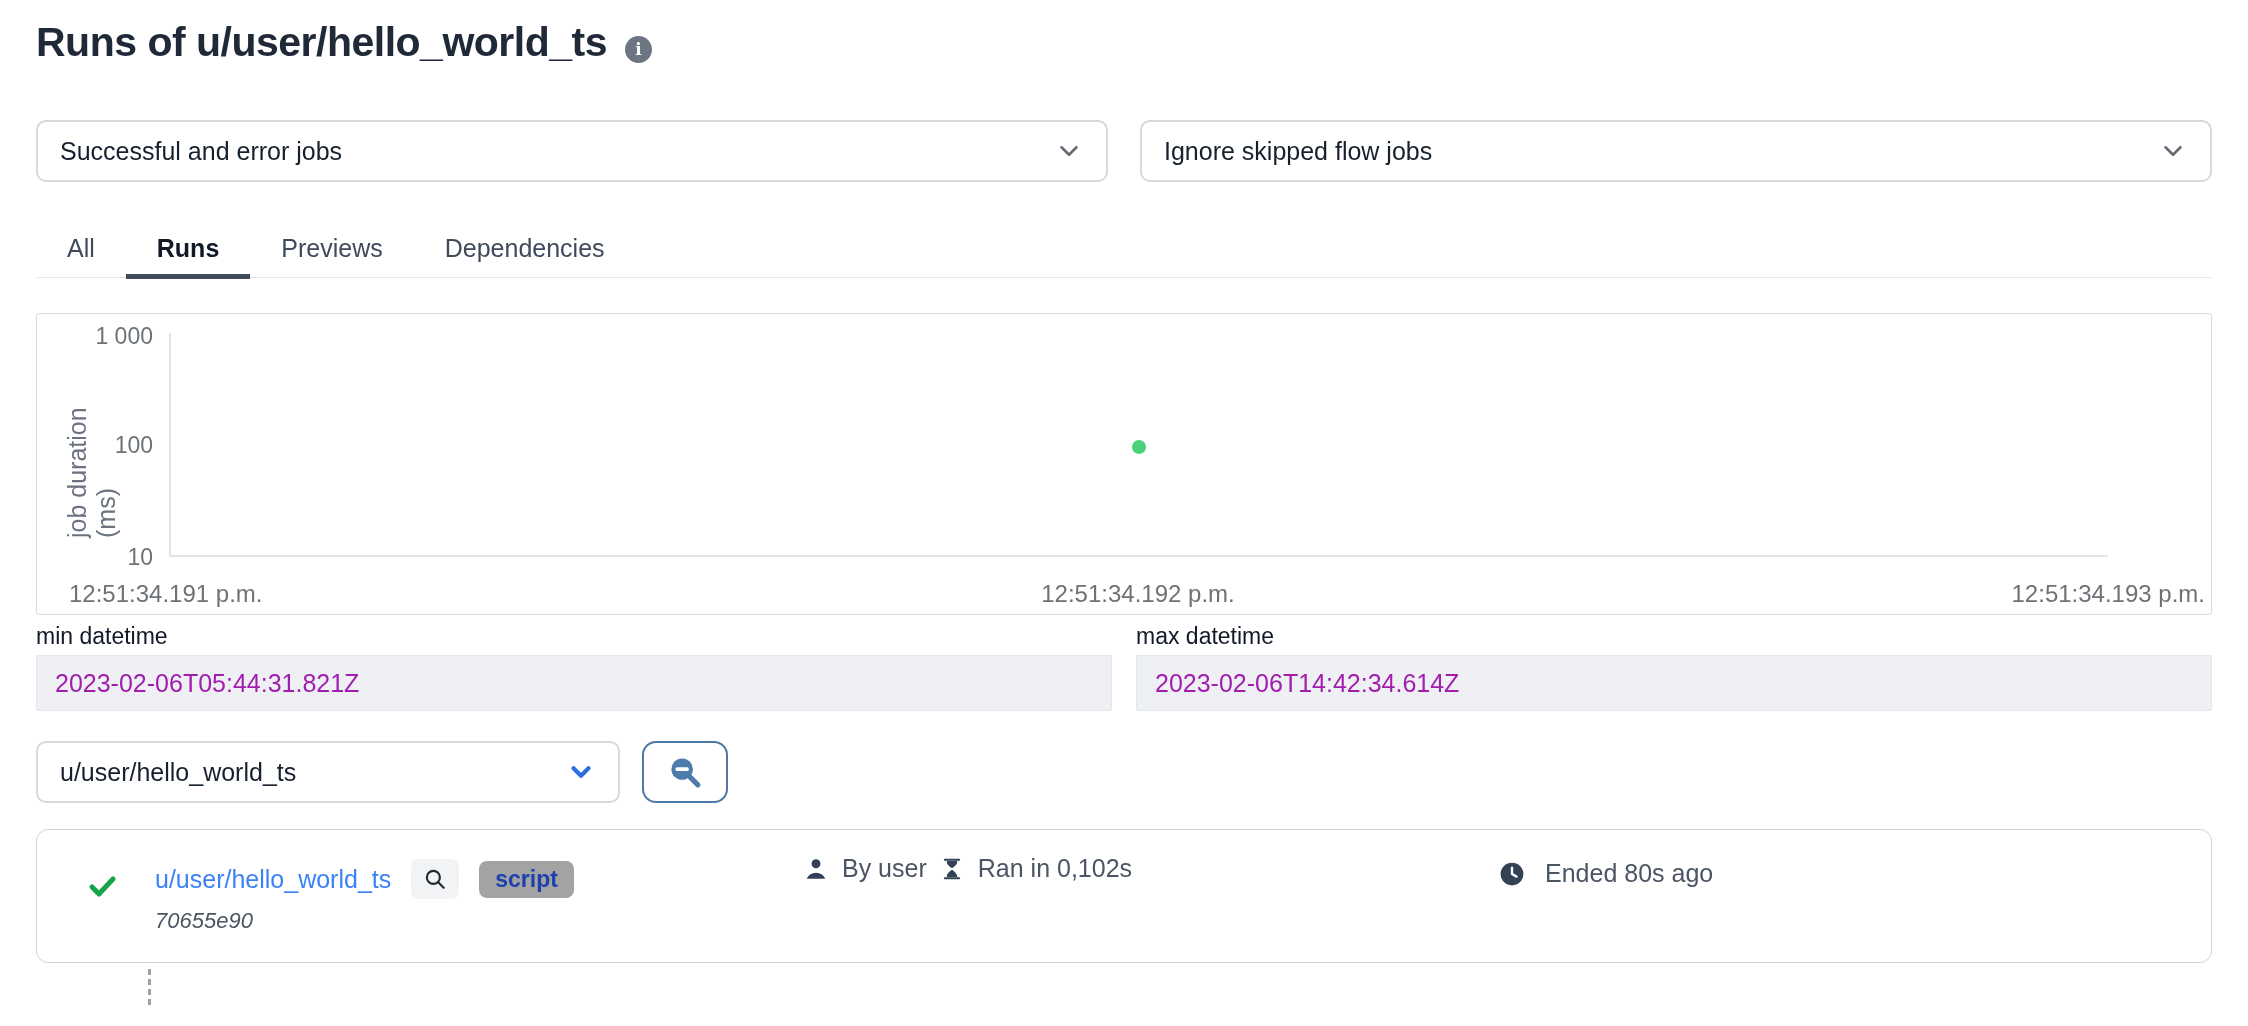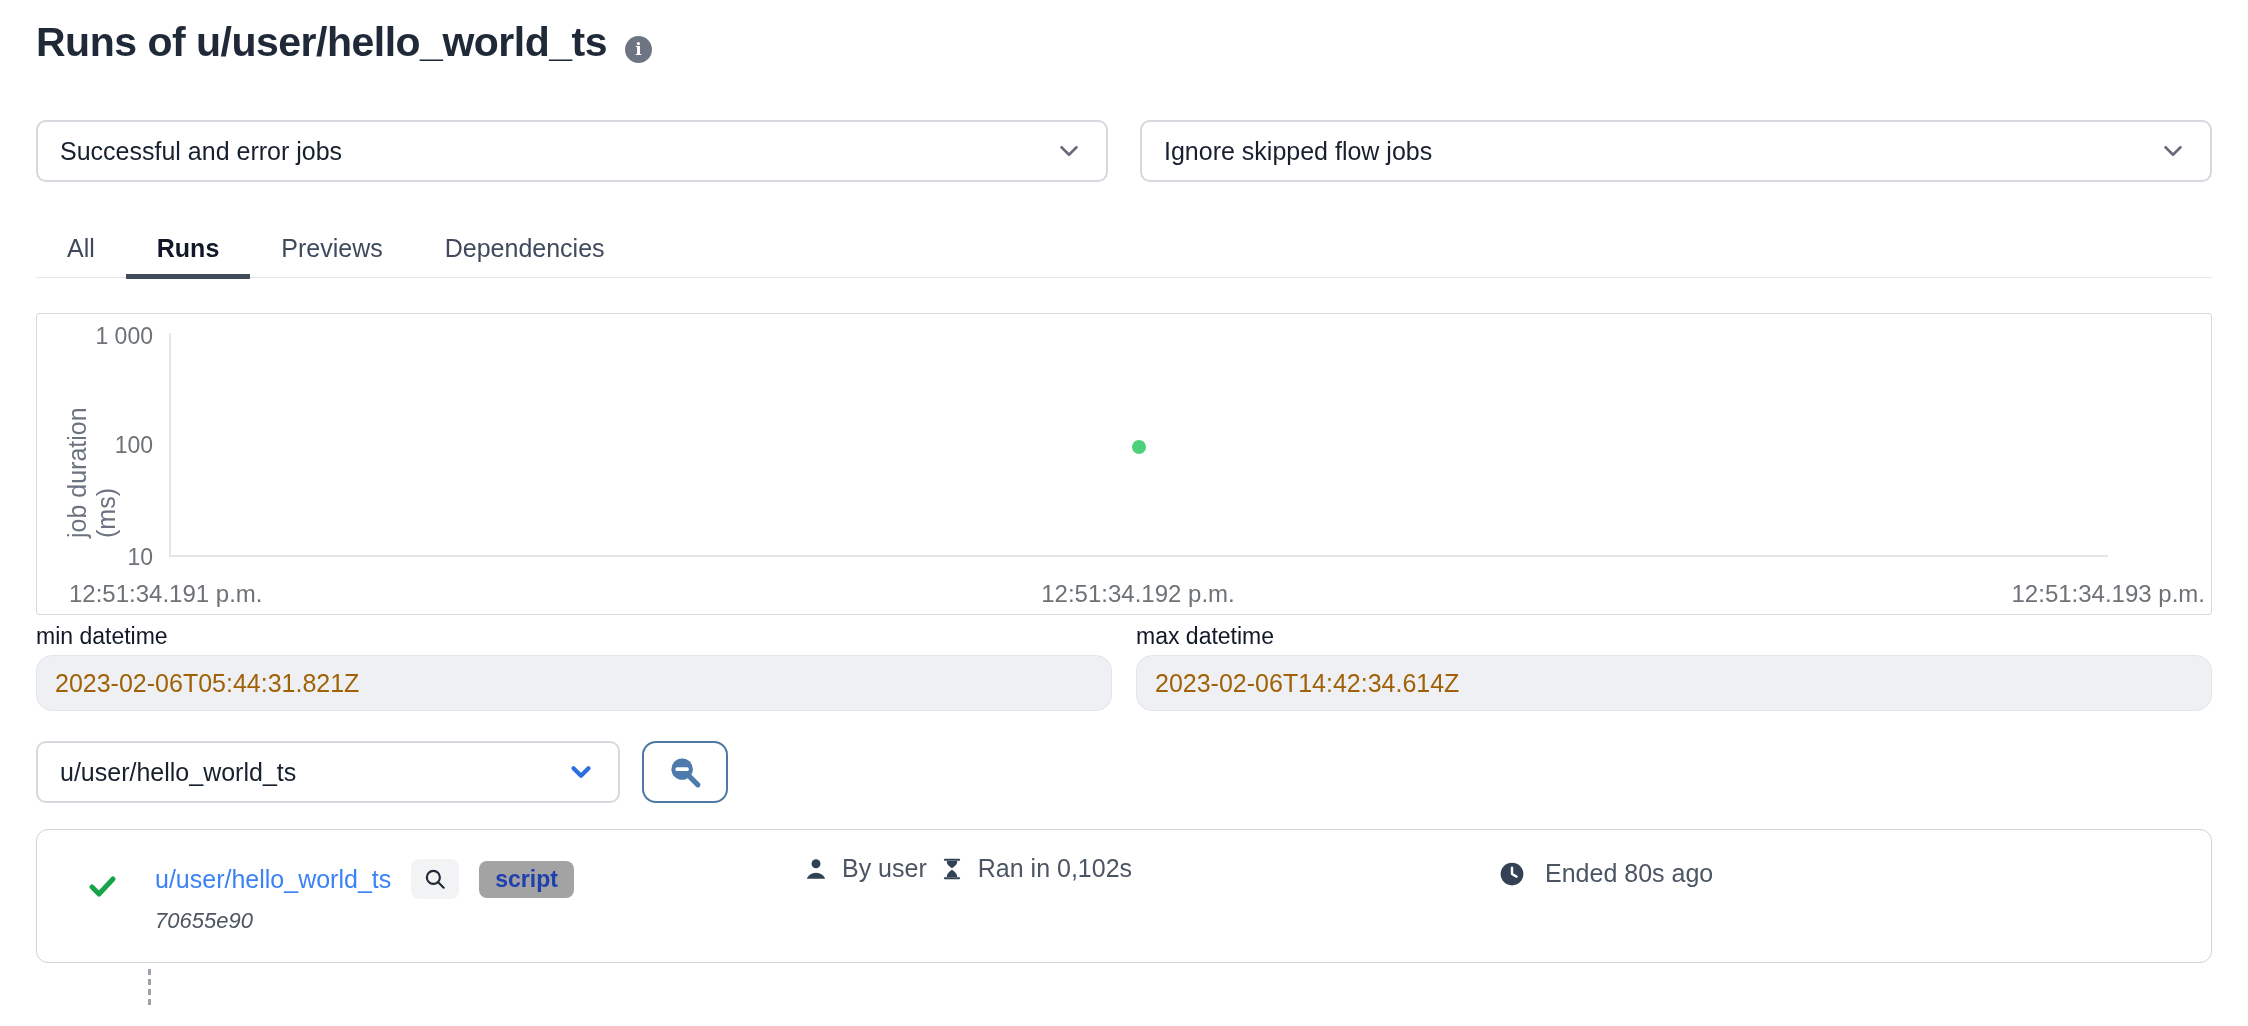--- a/index.html
+++ b/index.html
@@ -41,22 +41,22 @@
   .yt-0{top:9px;} .yt-1{top:118px;} .yt-2{top:230px;}
   .axis-v{position:absolute;left:132px;top:19px;width:2px;height:224px;background:#e3e5e9;}
   .axis-h{position:absolute;left:132px;top:241px;width:1939px;height:2px;background:#e3e5e9;}
   .dot{position:absolute;width:14px;height:14px;border-radius:50%;cursor:pointer;}
   .xtick{position:absolute;top:266px;font-size:24px;color:#6d7277;white-space:nowrap;}
   .xt-left{left:32px;} .xt-center{left:1101px;transform:translateX(-50%);} .xt-right{right:6px;}
   
   .dt-row{display:grid;grid-template-columns:1fr 1fr;gap:24px;margin-top:8px;}
   .dt-label{font-size:23px;color:#111827;margin-bottom:5px;}
   .dt-input{
-    width:100%;height:56px;background:#eef0f3;border:1px solid #e2e5e9;border-radius:16px;
-    padding:0 18px;font-size:25px;color:#a16207;box-sizing:border-box;
+    width:100%;height:56px;background:#eef0f3;border:1px solid #e2e5e9;border-radius:2px;
+    padding:0 18px;font-size:25px;color:#a21caf;box-sizing:border-box;
     font-family:"Liberation Sans",sans-serif;outline:none;
   }
   
   .picker-row{margin-top:30px;display:flex;gap:22px;align-items:center;}
   .picker-select{width:584px;height:62px;border:2px solid #d5d8dd;border-radius:10px;background:#fff;
     display:flex;align-items:center;justify-content:space-between;padding:0 22px;
     font-size:25px;color:#16202e;cursor:pointer;box-sizing:border-box;}
   .search-btn{width:86px;height:62px;border:2.5px solid #4e78a5;border-radius:14px;background:#fff;
     display:flex;align-items:center;justify-content:center;cursor:pointer;box-sizing:border-box;}
   

